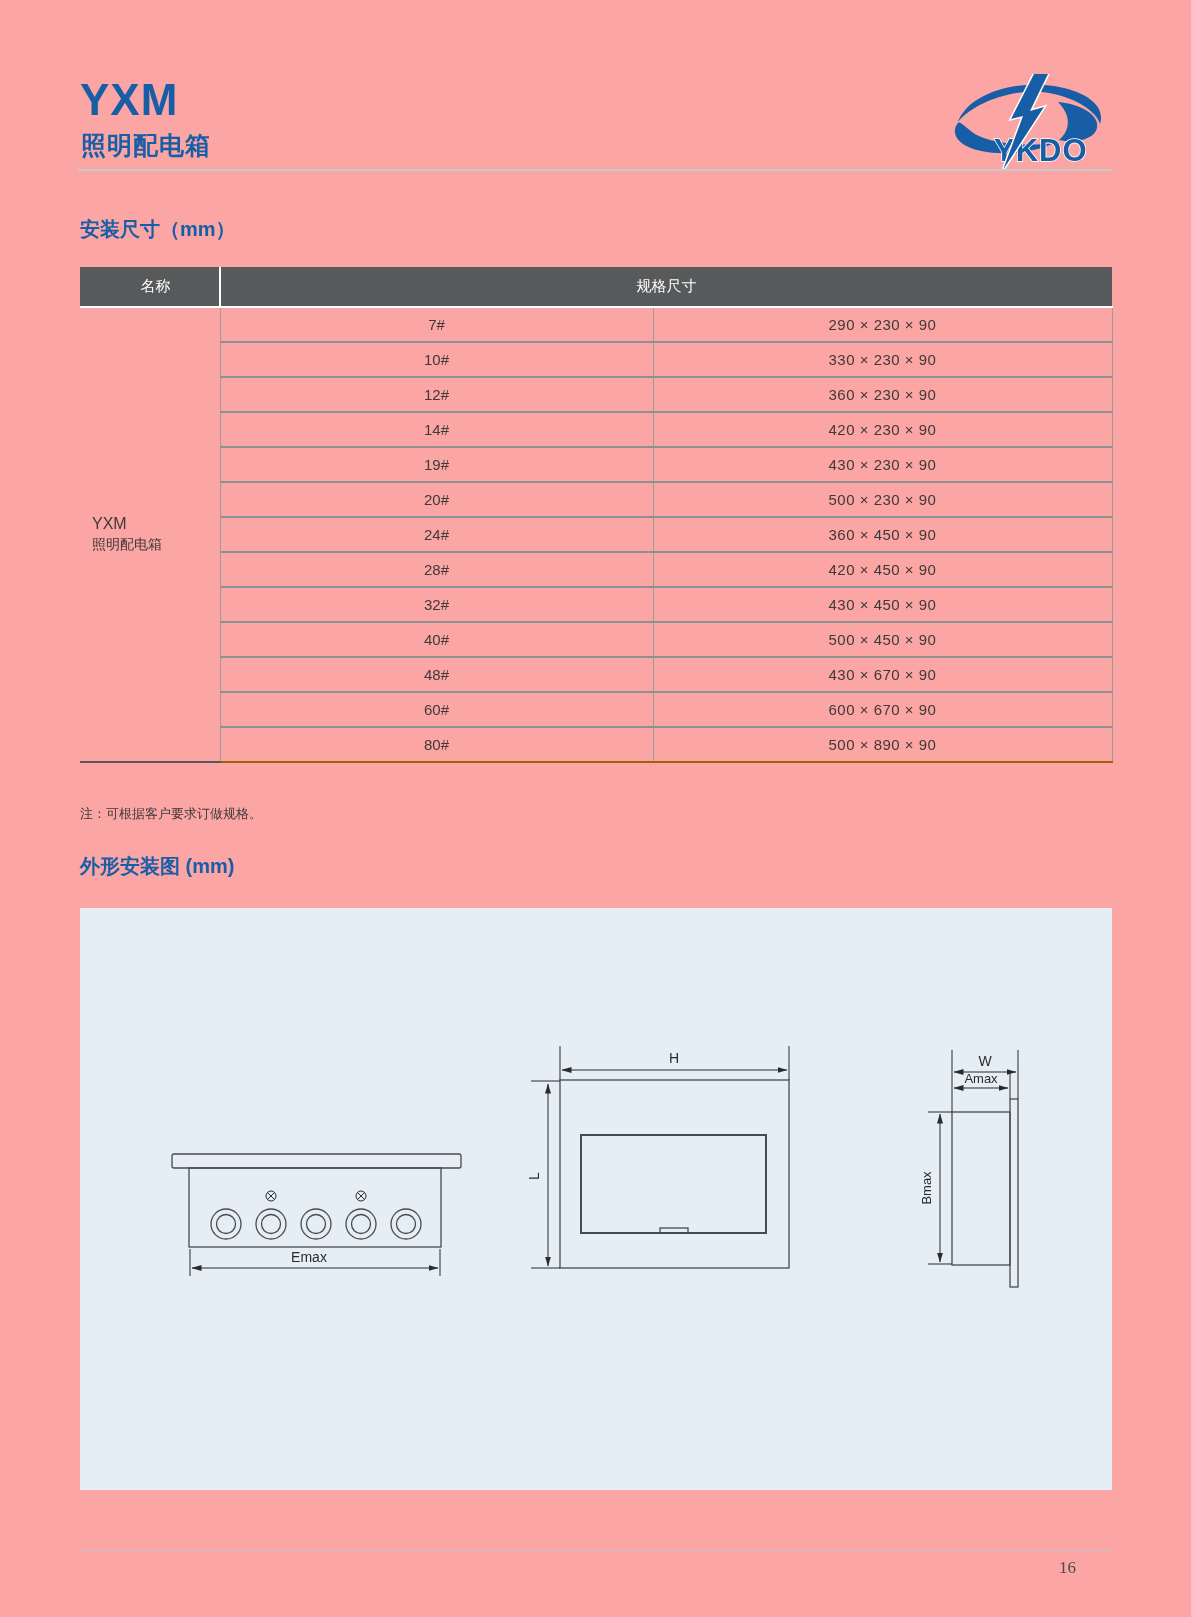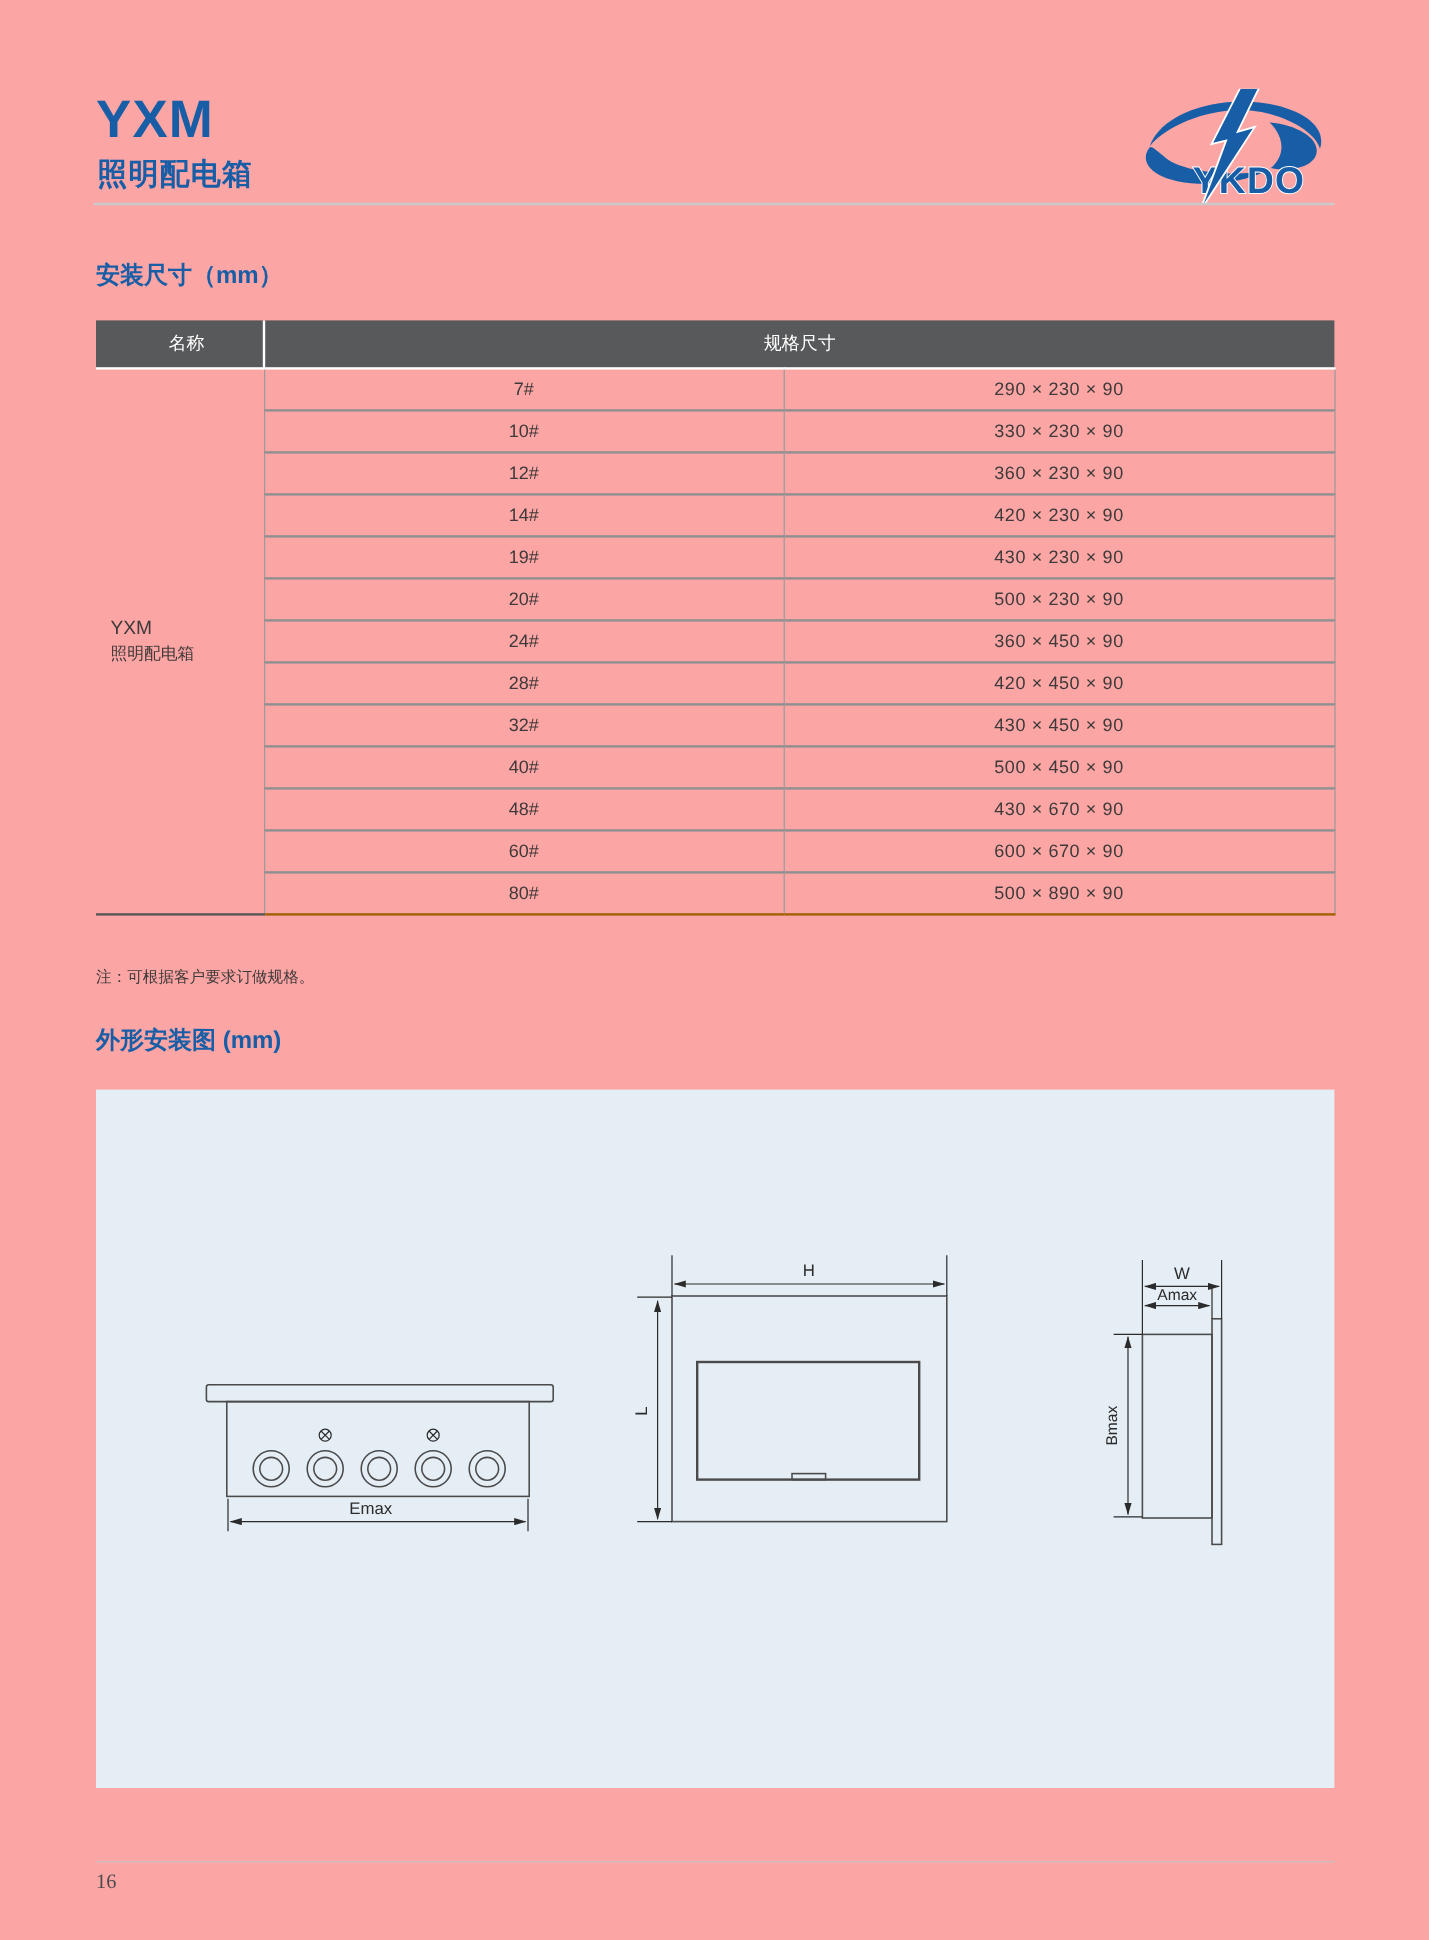--- a/index.html
+++ b/index.html
@@ -44,21 +44,21 @@
   .drawing-panel svg{position:absolute;left:0;top:0;width:100%;height:100%;display:block;}
   .shape{fill:none;stroke:#4a4a4b;stroke-width:1.3;}
   .shape-thick{fill:none;stroke:#4a4a4b;stroke-width:2;}
   .dim{stroke:#2b2b2b;stroke-width:1;fill:none;}
   .dim-text{font-family:"Liberation Sans",sans-serif;font-size:14px;fill:#2b2b2b;}
   .dim-text-sm{font-family:"Liberation Sans",sans-serif;font-size:13px;fill:#2b2b2b;}
 
   
   .footer-rule{position:absolute;left:80px;top:1551px;width:1032px;height:1px;background:#c2c3c4;}
   .page-number{position:absolute;left:80px;top:1558px;width:1032px;box-sizing:border-box;
-               padding-right:36px;font-family:"Liberation Serif",serif;
+               text-align:right;padding-right:36px;font-family:"Liberation Serif",serif;
                font-size:17px;color:#4c4c4c;}
 </style>
 </head>
 <body>
 
 <div class="page">
 
   <div class="model-title">YXM</div>
   <div class="model-subtitle">照明配电箱</div>
 

